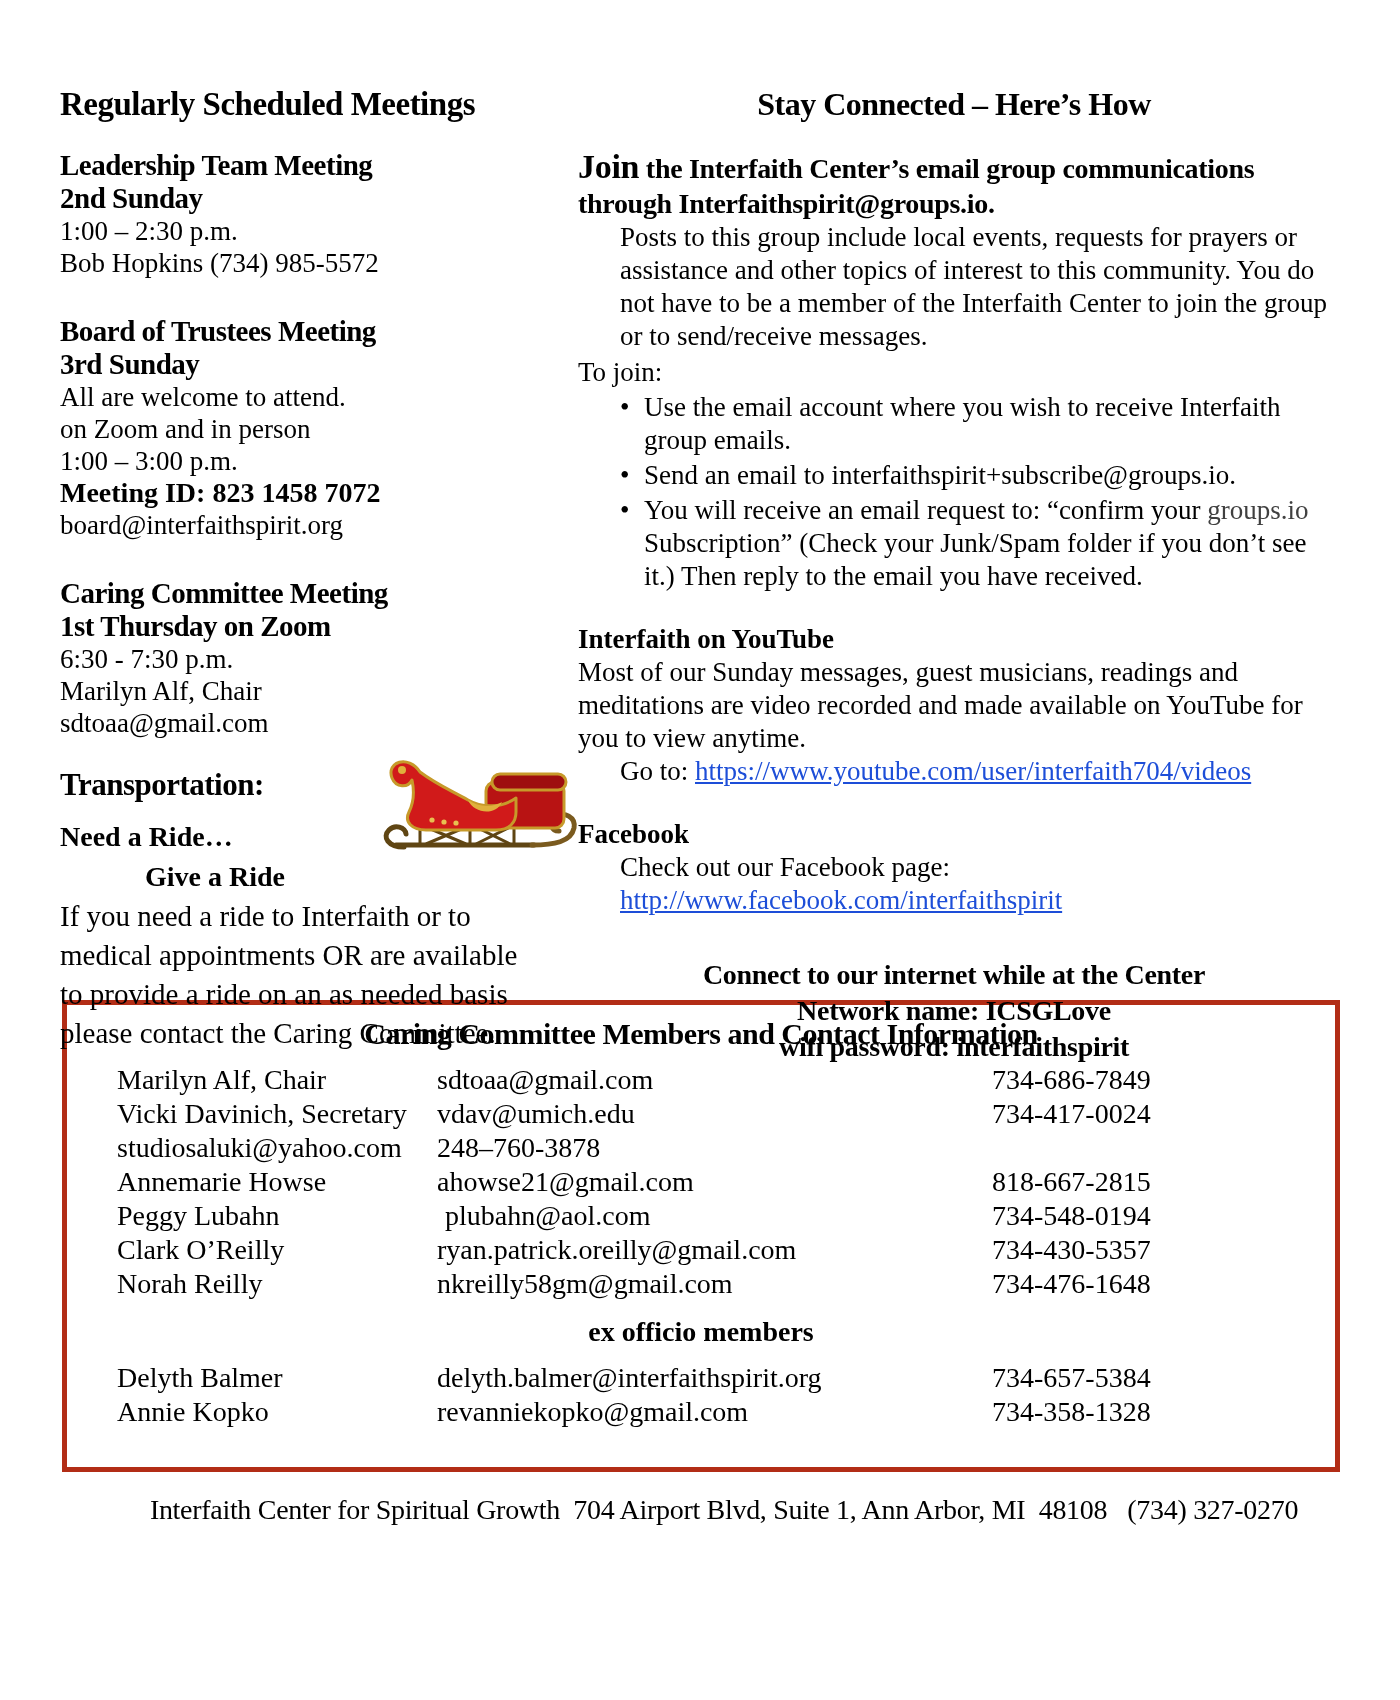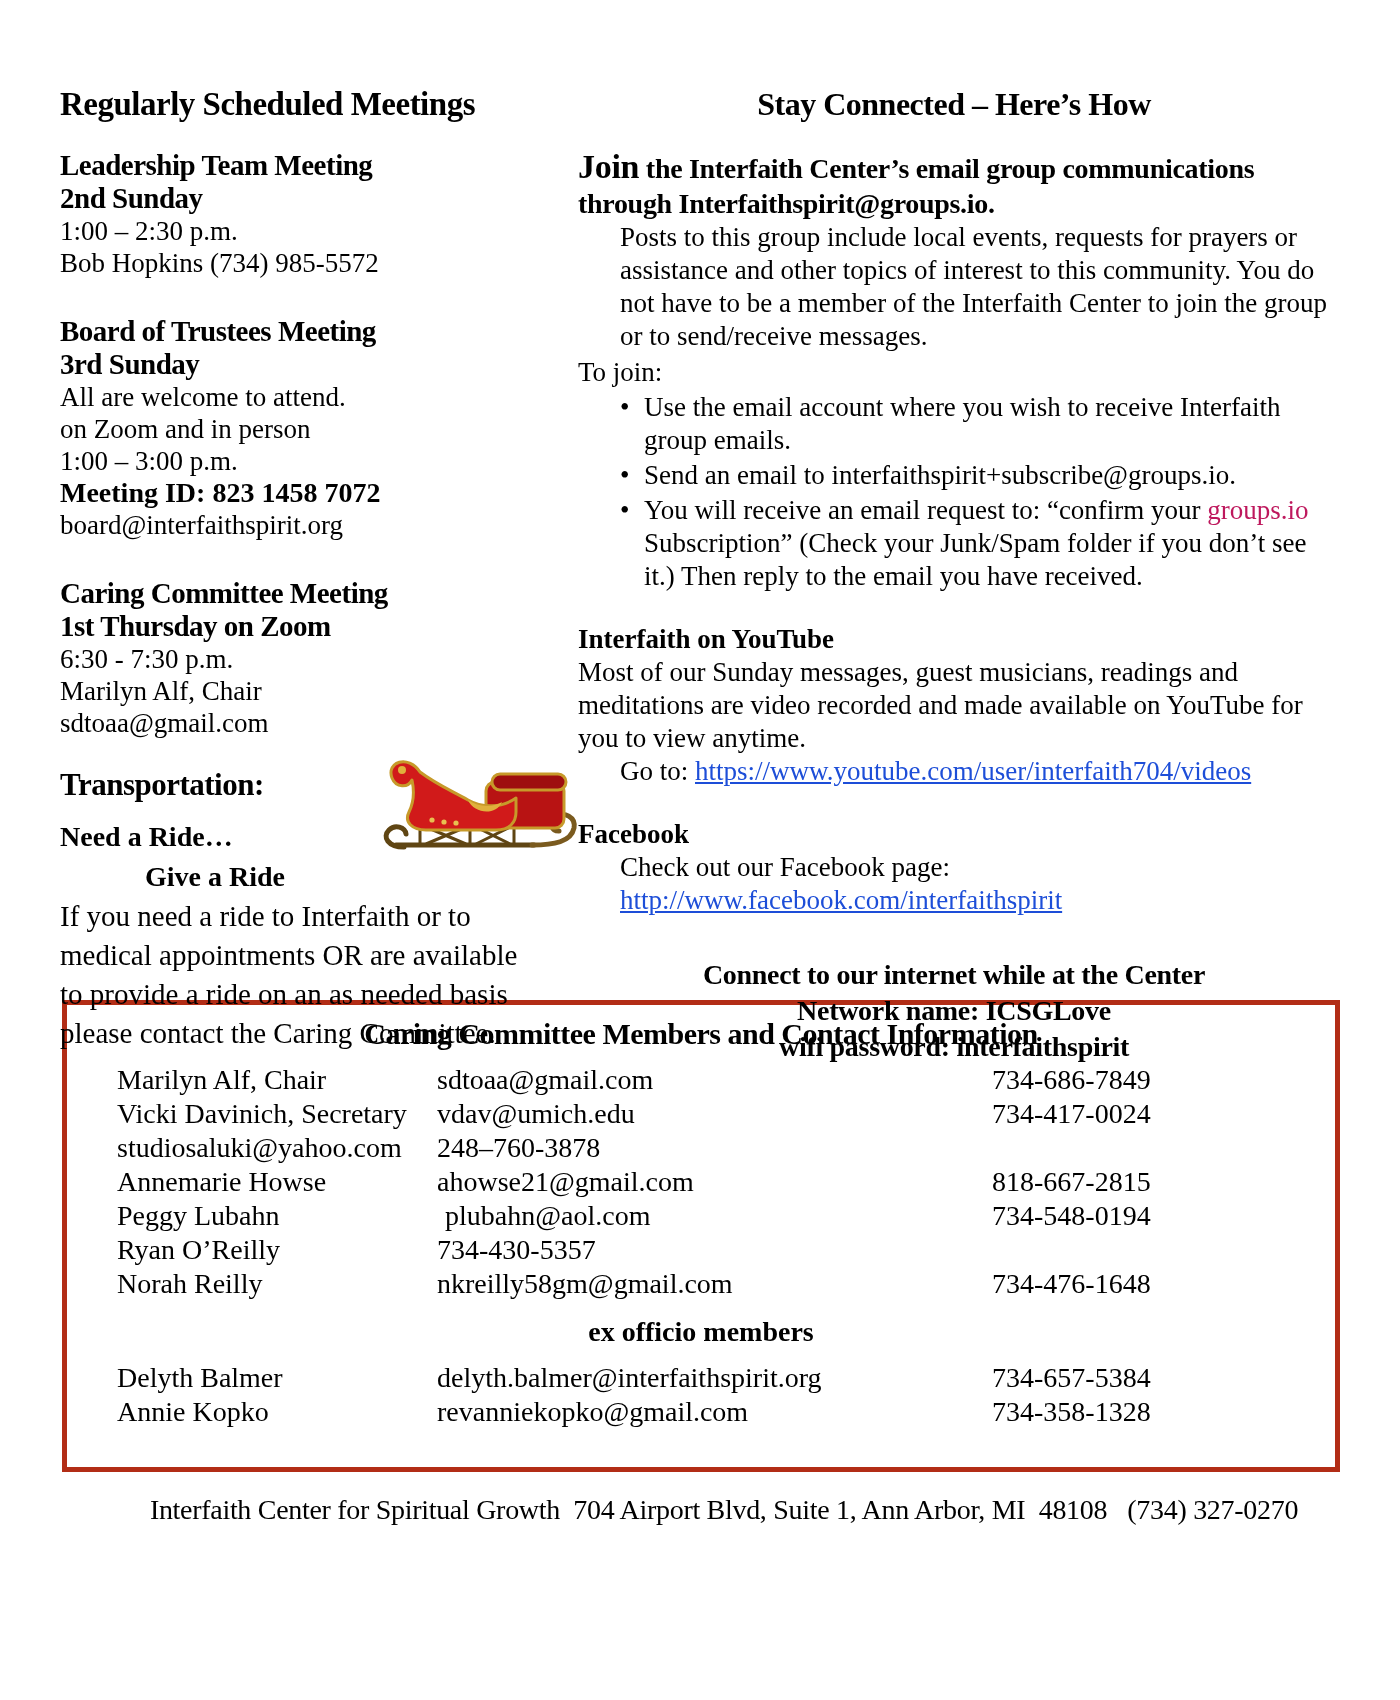--- a/index.html
+++ b/index.html
@@ -32,21 +32,21 @@
   .join-line{font-size:28px;font-weight:bold;line-height:35px;letter-spacing:-0.3px;}
   .join-lead{font-size:34px;font-weight:bold;}
   .indent{padding-left:42px;}
   .r-body{font-size:27px;line-height:33px;}
   .tojoin-label{font-size:27px;line-height:34px;margin-top:2px;}
   ul.bullets{list-style:none;margin:2px 0 0 0;padding:0 0 0 42px;}
   ul.bullets li{font-size:27px;line-height:33px;padding-left:24px;position:relative;margin-bottom:2px;}
   ul.bullets li::before{content:"•";position:absolute;left:0;top:0;}
   .sub-heading{font-size:27px;font-weight:bold;line-height:33px;margin-top:30px;}
   a.doc-link{color:#1d4ed8;text-decoration:underline;}
-  a.blue-link{color:#be185d;text-decoration:none;}
+  a.blue-link{color:#404040;text-decoration:none;}
   .wifi{margin-top:40px;text-align:center;font-size:28px;font-weight:bold;line-height:36px;letter-spacing:-0.3px;}
 
   
   .contact-box{
     margin:0 60px 0 62px;border:5px solid #b22d16;
     padding:12px 0 38px 0;box-sizing:border-box;
   }
   .cb-title{text-align:center;font-size:30px;font-weight:bold;letter-spacing:-0.5px;margin-bottom:12px;}
   .crow{display:grid;grid-template-columns:320px 555px 1fr;padding-left:50px;font-size:28px;line-height:34px;}
   .exofficio{text-align:center;font-size:28px;font-weight:bold;line-height:34px;margin:14px 0 12px 0;}
@@ -169,21 +169,22 @@
       <span>Annemarie Howse</span>
       <span>ahowse21@gmail.com</span>
       <span>818-667-2815</span>
     </div>
     <div class="crow">
       <span>Peggy Lubahn</span>
       <span style="padding-left:8px;">plubahn@aol.com</span>
       <span>734-548-0194</span>
     </div>
     <div class="crow">
-      <span>Ryan O’Reilly</span>
+      <span>Clark O’Reilly</span>
+      <span>ryan.patrick.oreilly@gmail.com</span>
       <span>734-430-5357</span>
     </div>
     <div class="crow">
       <span>Norah Reilly</span>
       <span>nkreilly58gm@gmail.com</span>
       <span>734-476-1648</span>
     </div>
 
     <div class="exofficio">ex officio members</div>
 

